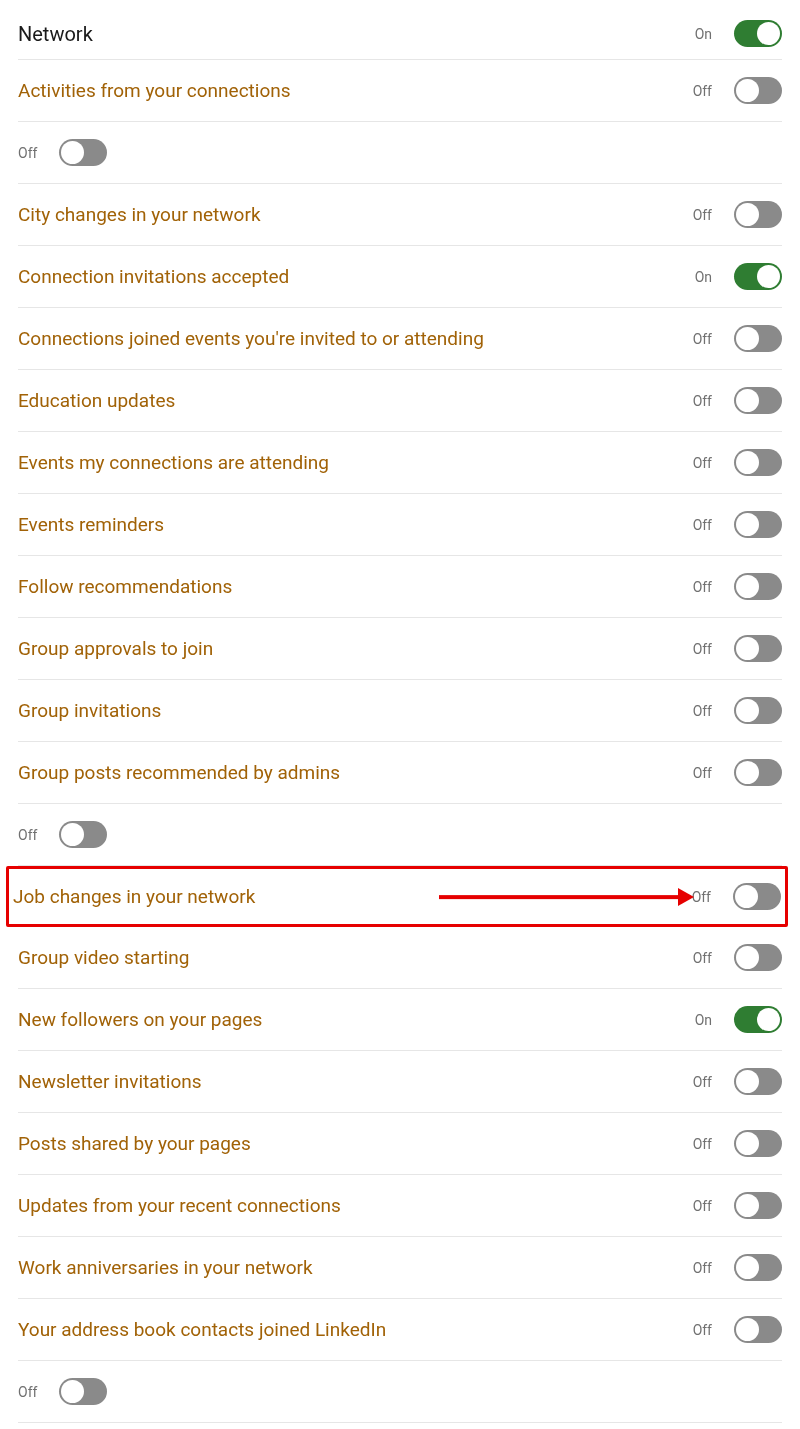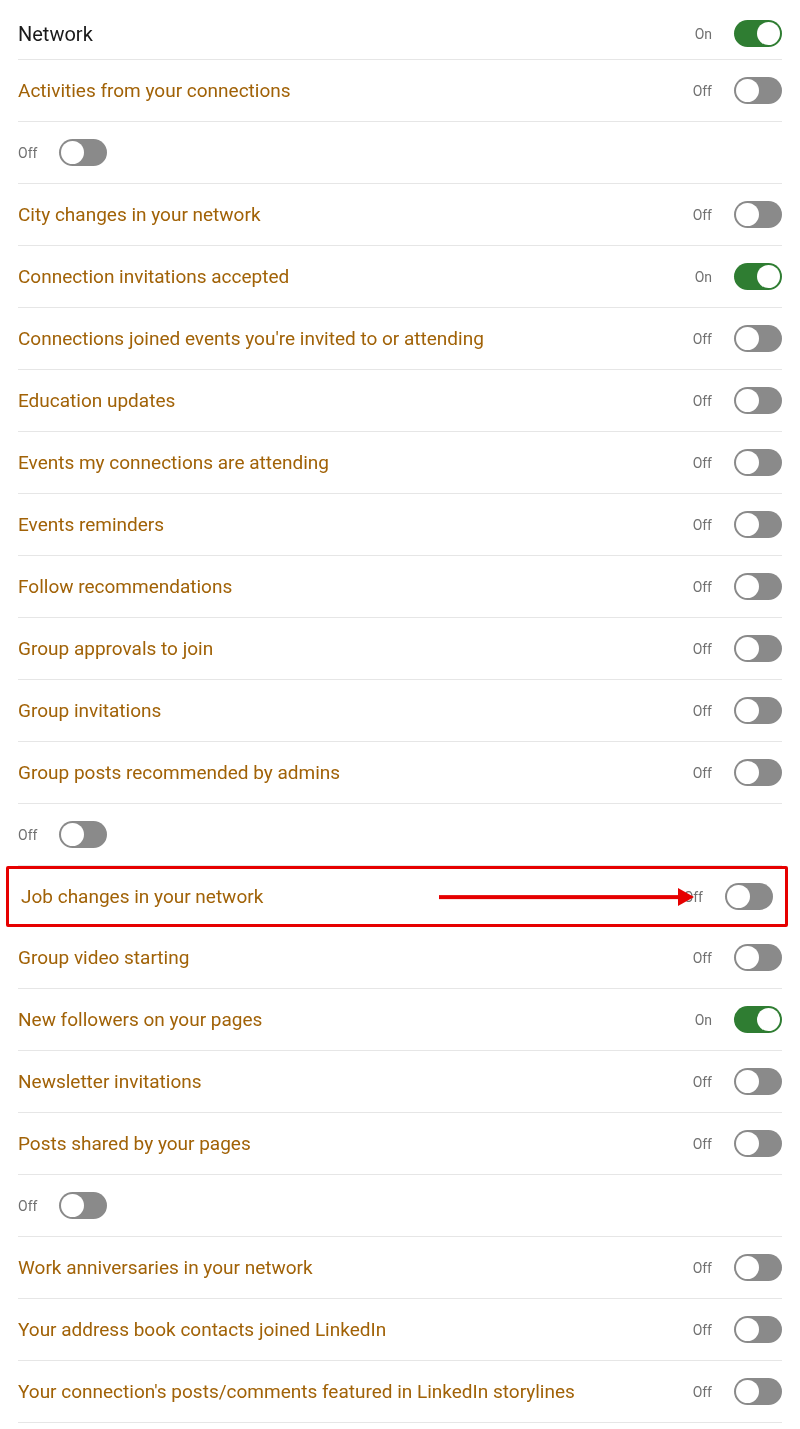--- a/index.html
+++ b/index.html
@@ -31,21 +31,21 @@
     display: flex;
     align-items: center;
     justify-content: space-between;
     padding: 17px 0;
     border-bottom: 1px solid #e6e6e6;
     position: relative;
   }
   .row.highlighted {
     border: 3px solid #e60000;
     border-radius: 2px;
-    padding: 14px 12px;
+    padding: 14px 4px;
     margin-left: -12px;
     margin-right: -6px;
   }
   .row .label {
     font-size: 19px;
     color: #a16207;
   }
   .control {
     display: flex;
     align-items: center;
@@ -272,20 +272,21 @@
       <div class="row">
         <span class="label">Posts shared by your pages</span>
         <div class="control">
           <span class="state-text">Off</span>
           <div class="toggle off">
             <div class="knob"></div>
           </div>
         </div>
       </div>
       <div class="row">
+        <span class="label">Updates from your recent connections</span>
         <div class="control">
           <span class="state-text">Off</span>
           <div class="toggle off">
             <div class="knob"></div>
           </div>
         </div>
       </div>
       <div class="row">
         <span class="label">Work anniversaries in your network</span>
         <div class="control">
@@ -298,21 +299,20 @@
       <div class="row">
         <span class="label">Your address book contacts joined LinkedIn</span>
         <div class="control">
           <span class="state-text">Off</span>
           <div class="toggle off">
             <div class="knob"></div>
           </div>
         </div>
       </div>
       <div class="row">
-        <span class="label">Your connection's posts/comments featured in LinkedIn storylines</span>
         <div class="control">
           <span class="state-text">Off</span>
           <div class="toggle off">
             <div class="knob"></div>
           </div>
         </div>
       </div>
     </div>
 
 </div>

